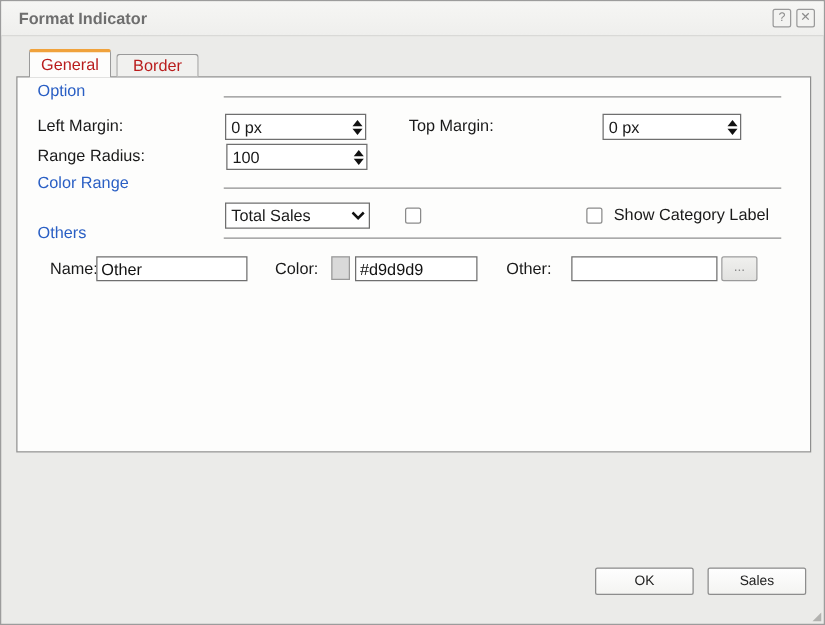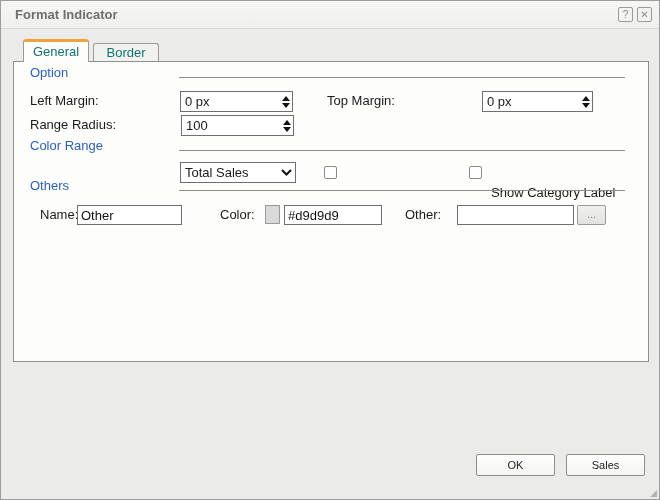--- a/index.html
+++ b/index.html
@@ -31,21 +31,21 @@
     position:absolute; top:6px; width:15px; height:15px;
     border:1px solid #9a9a9a; border-radius:2px;
     background:#f3f3f1; color:#8b8b8b;
     font-size:10px; line-height:13px; text-align:center;
     cursor:default;
   }
   .winbtn.help { left:617px; }
   .winbtn.close { left:636px; }
   
   .tab {
-    position:absolute; text-align:center; color:#0f766e;
+    position:absolute; text-align:center; color:#b91c1c;
     background:#f1f1ef;
     border:1px solid #9a9a9a; border-bottom:none;
     border-radius:3px 3px 0 0;
     z-index:3;
   }
   .tab.active {
     left:22px; top:38px; width:66px; height:23px;
     background:#fdfdfc;
     border-top:3px solid #f0a23c;
     line-height:19px;
@@ -159,27 +159,27 @@
       <span class="chev">
         <svg width="11" height="7" viewBox="0 0 11 7">
             <polyline points="1,1 5.5,5.5 10,1" fill="none" stroke="#111" stroke-width="2"></polyline>
           </svg>
       </span>
     </div>
 
     <div class="chk" style="left:310px; top:104px;"></div>
 
     <div class="chk" style="left:455px; top:104px;"></div>
-    <div class="lbl" style="left:477px; top:100px;margin-top:21px;">Show Category Label</div>
+    <div class="lbl" style="left:477px; top:100px;">Show Category Label</div>
 
     <div class="heading" style="left:16px; top:116px;text-align:center;">Others</div>
     <div class="rule" style="top:128px;"></div>
 
     <div class="lbl" style="left:26px; top:143px;">Name:</div>
-    <input class="tbox" style="left: 63px; top: 143px; width: 105px;" value="Other">
+    <input class="tbox" style="left: 63px; top: 143px; width: 121px;" value="Other">
 
     <div class="lbl" style="left:206px; top:143px;">Color:</div>
     <div class="swatch" style="left:251px; top:143px; background:#d9d9d9;"></div>
     <input class="tbox" style="left: 270px; top: 143px; width: 98px;" value="#d9d9d9">
 
     <div class="lbl" style="left:391px; top:143px;">Other:</div>
     <input class="tbox" style="left: 443px; top: 143px; width: 117px;" value="">
     <div class="dots-btn" style="left:563px; top:143px;">...</div>
 
   </div>

